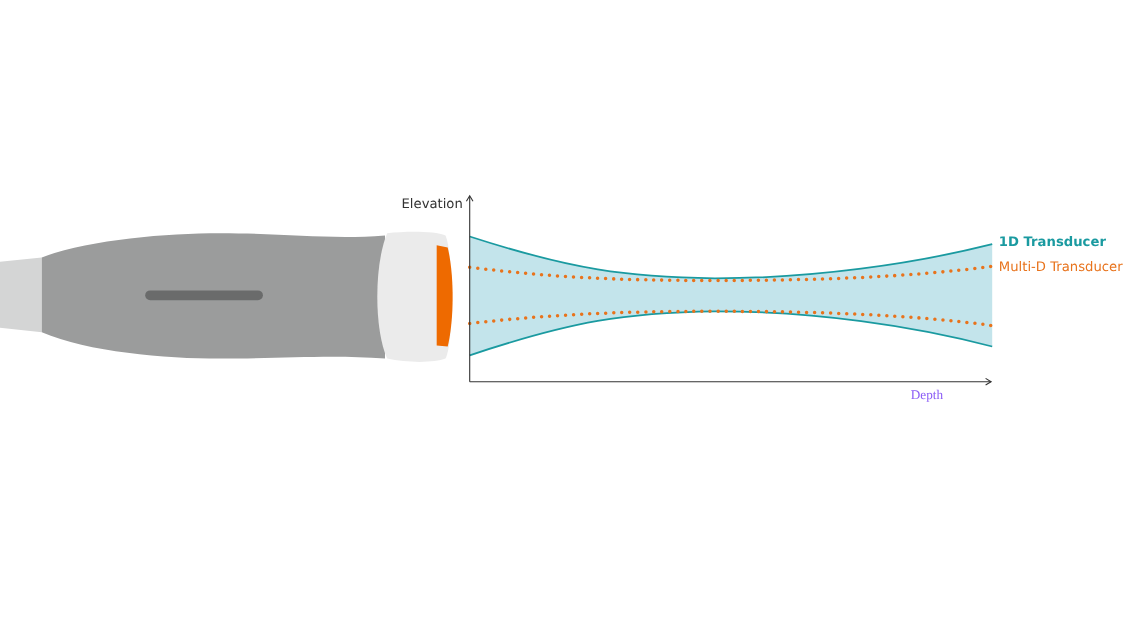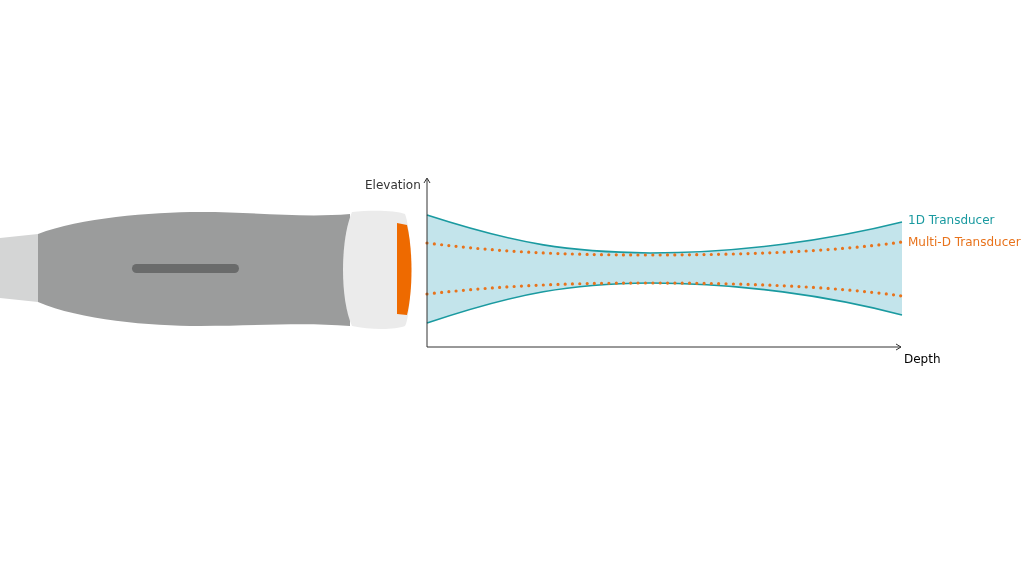--- a/index.html
+++ b/index.html
@@ -33,15 +33,15 @@
 
   <g>
     <line x1="427" y1="179" x2="427" y2="347" stroke="#333" stroke-width="1"></line>
     <polyline points="424,183 427,178 430,183" fill="none" stroke="#333" stroke-width="1"></polyline>
     <line x1="427" y1="347" x2="901" y2="347" stroke="#333" stroke-width="1"></line>
     <polyline points="896,344 901,347 896,350" fill="none" stroke="#333" stroke-width="1"></polyline>
   </g>
 </svg>
 
 <div class="lbl" style="left:365px; top:178px; color:#333;">Elevation</div>
-<div class="lbl" style="left:904px; top:352px; color:#000000;">Depth</div>
-<div class="lbl" style="left:908px; top:213px; color:#1a9aa0;">1D Transducer</div>
+<div class="lbl" style="left:828px; top:352px; color:#8b5cf6;font-family:Liberation Serif, serif;">Depth</div>
+<div class="lbl" style="left:908px; top:213px; color:#1a9aa0;font-weight:bold;">1D Transducer</div>
 <div class="lbl" style="left:908px; top:235px; color:#e8731c;text-align:center;">Multi-D Transducer</div>
 
 </body></html>

